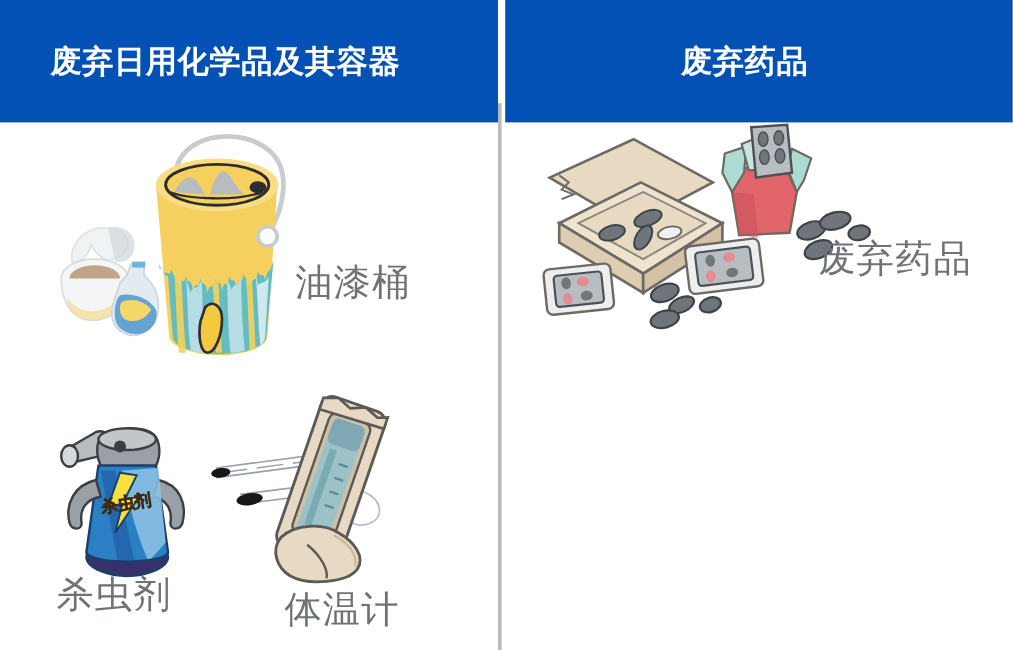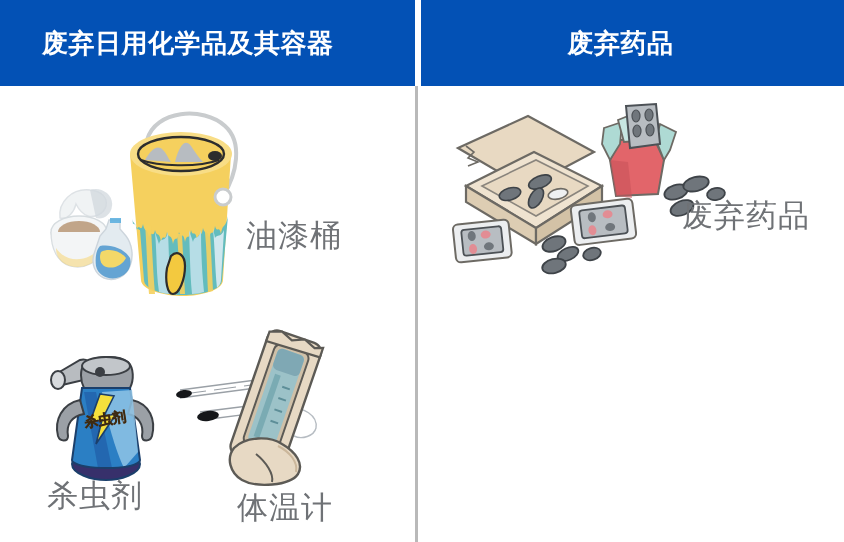--- a/index.html
+++ b/index.html
@@ -25,21 +25,21 @@
   
   .header-row {
     position: absolute;
     left: 0;
     top: 0;
     width: 844px;
     height: 86px;
     display: flex;
   }
   .header-cell {
-    height: 86px;
+    height: 102px;
     background: #0351b5;
     display: flex;
     align-items: center;
     box-sizing: border-box;
   }
   .header-cell.left {
     width: 415px;
     justify-content: flex-start;
     padding-left: 42px;
   }

